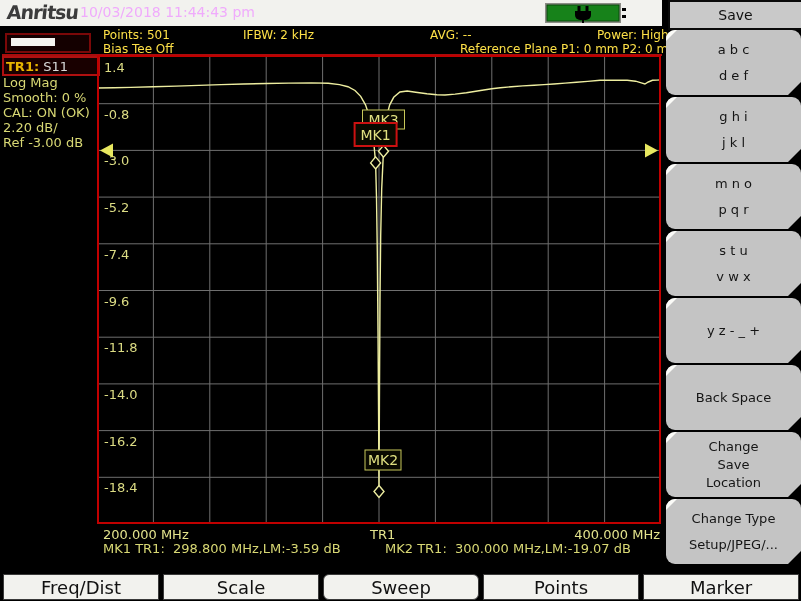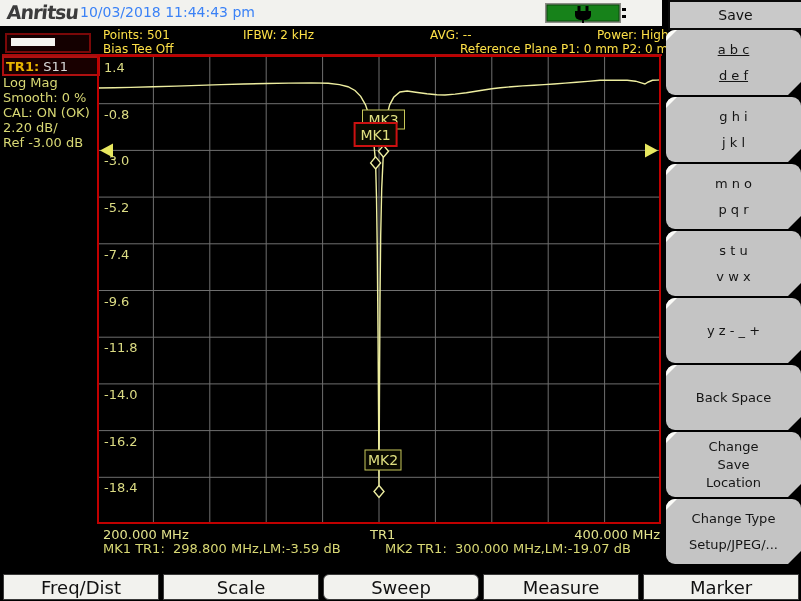--- a/index.html
+++ b/index.html
@@ -2,21 +2,21 @@
 <html><head>
 <meta charset="utf-8">
 <style>
   html,body{margin:0;padding:0;background:#000;}
   #screen{position:relative;width:801px;height:601px;background:#000;overflow:hidden;
           font-family:"DejaVu Sans","Liberation Sans",sans-serif;}
   .abs{position:absolute;}
   
   #topbar{left:0;top:0;width:662px;height:26px;background:#f2f2ee;border-bottom:2px solid #000;}
   #logo{left:7px;top:1px;font-size:19px;font-weight:900;color:#3c3c3c;letter-spacing:-1px;transform:skewX(-6deg);}
-  #datetime{left:80px;top:4px;font-size:14px;color:#3b82f6;}
+  #datetime{left:80px;top:4px;font-size:14px;color:#f0abfc;}
   #battery{left:545px;top:3px;}
   
   #save-btn{left:668px;top:0;width:131px;height:26px;background:#c9c9c9;border:2px solid #0a0a0a;
             display:flex;align-items:center;justify-content:center;font-size:14px;color:#111;}
   
   .stat{font-size:12px;color:#fde047;white-space:pre;}
   
   #prog{left:5px;top:33px;width:82px;height:16px;border:2px solid #7a0808;background:#140000;}
   #prog .fill{position:absolute;left:4px;top:3px;width:44px;height:8px;background:#f4f4f0;}
   
@@ -139,21 +139,21 @@
     </svg>
 
   <div class="abs axis" style="left:103px;top:527px;">200.000 MHz</div>
   <div class="abs axis" style="left:370px;top:527px;">TR1</div>
   <div class="abs axis" style="left:660px;top:527px;transform:translateX(-100%);">400.000 MHz</div>
 
   <div class="abs rdout" style="left:103px;top:541px;">MK1 TR1:  298.800 MHz,LM:-3.59 dB</div>
   <div class="abs rdout" style="left:385px;top:541px;">MK2 TR1:  300.000 MHz,LM:-19.07 dB</div>
 
   <div id="softkeys">
-      <div class="softkey abs" style="top: 30px; text-decoration: underline;">
+      <div class="softkey abs" style="top: 30px;">
         <div class="ln">a b c</div>
         <div class="ln">d e f</div>
       </div>
       <div class="softkey abs" style="top: 97px;">
         <div class="ln">g h i</div>
         <div class="ln">j k l</div>
       </div>
       <div class="softkey abs" style="top: 164px;">
         <div class="ln">m n o</div>
         <div class="ln">p q r</div>
@@ -176,17 +176,17 @@
       <div class="softkey abs" style="top: 499px;">
         <div class="ln">Change Type</div>
         <div class="ln">Setup/JPEG/...</div>
       </div>
     </div>
 
   <div id="bottommenu">
       <div class="bbtn abs" style="left: 3px;">Freq/Dist</div>
       <div class="bbtn abs" style="left: 163px;">Scale</div>
       <div class="bbtn abs" style="left: 323px; border-radius: 6px;">Sweep</div>
-      <div class="bbtn abs" style="left: 483px;">Measure</div>
+      <div class="bbtn abs" style="left: 483px;">Points</div>
       <div class="bbtn abs" style="left: 643px;">Marker</div>
     </div>
 
 </div>
 
 </body></html>

